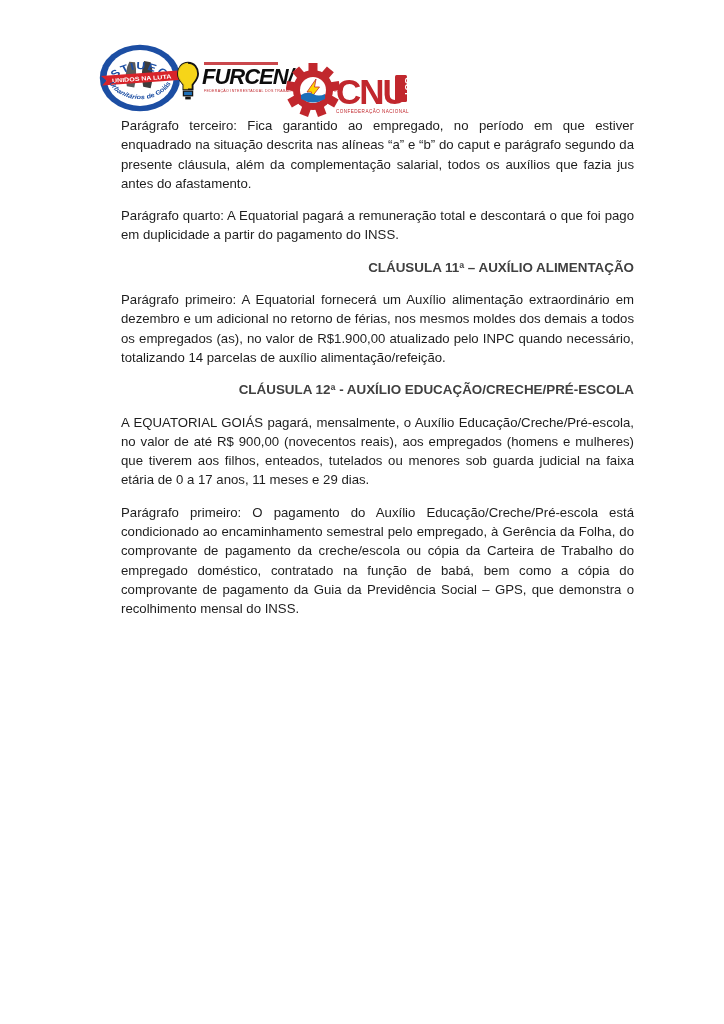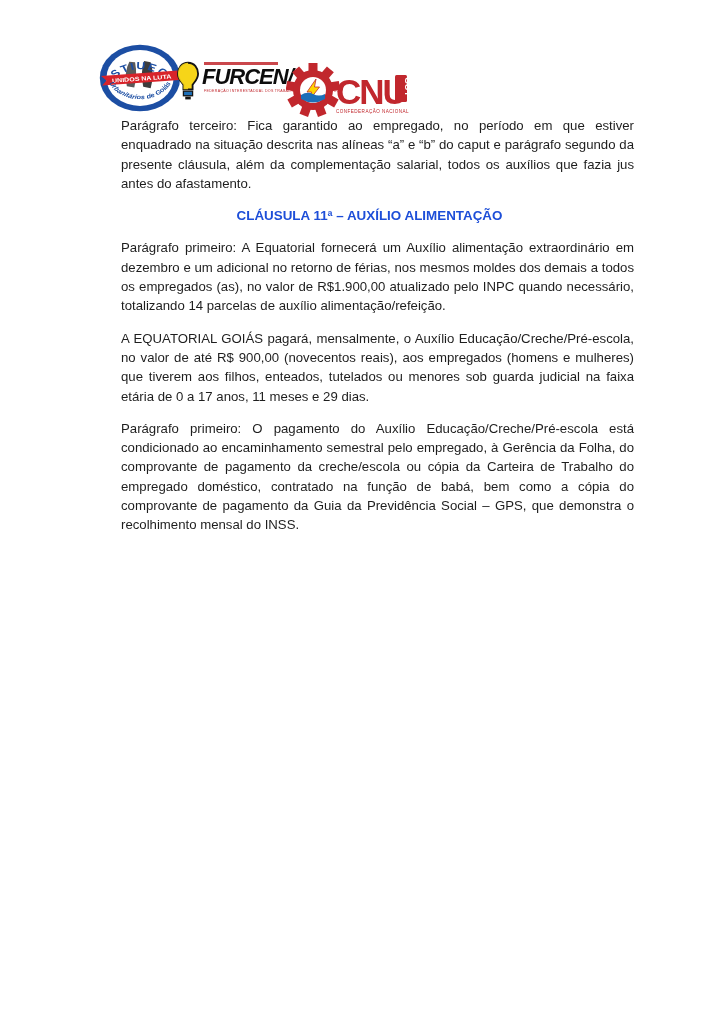--- a/index.html
+++ b/index.html
@@ -29,22 +29,22 @@
   .logo-cnu { position: absolute; left: 187px; top: 18px; }
 
   
   .doc {
     position: absolute; left: 105px; top: 116px; width: 529px;
     color: #1e1e1e; font-size: 13.2px; line-height: 19.3px;
     text-align: justify;
   }
   .para { margin: 0 0 13px 16px; }
   .heading {
-    margin: 0 0 13px 0; font-weight: bold; color: #1d4ed8;
-    font-size: 13.4px; text-align: center;
+    margin: 0 0 13px 0; font-weight: bold; color: #404040;
+    font-size: 13.4px; text-align: right;
   }
 </style>
 </head>
 <body>
 
 <div class="page">
 
   <div class="logo-strip">
 
     <div class="logo-stiueg">
@@ -107,19 +107,21 @@
         <text x="50" y="42" font-size="35" font-weight="bold" fill="#c1272d" letter-spacing="-2" font-family="Liberation Sans, sans-serif">CNU</text>
         <rect x="109" y="13" width="12" height="27" rx="1.5" fill="#c1272d"></rect>
         <text transform="translate(119,15) rotate(90)" font-size="9.5" font-weight="bold" fill="#ffffff" font-family="Liberation Sans, sans-serif">CUT</text>
         <text x="50" y="51" font-size="4.6" fill="#c1272d" letter-spacing="0.45" font-family="Liberation Sans, sans-serif">CONFEDERAÇÃO NACIONAL DOS URBANITÁRIOS</text>
       </svg>
     </div>
   </div>
 
   <div class="doc">
     <p class="para">Parágrafo terceiro: Fica garantido ao empregado, no período em que estiver enquadrado na situação descrita nas alíneas “a” e “b” do caput e parágrafo segundo da presente cláusula, além da complementação salarial, todos os auxílios que fazia jus antes do afastamento.</p>
+    <p class="para">Parágrafo quarto: A Equatorial pagará a remuneração total e descontará o que foi pago em duplicidade a partir do pagamento do INSS.</p>
     <p class="heading">CLÁUSULA 11ª – AUXÍLIO ALIMENTAÇÃO</p>
     <p class="para">Parágrafo primeiro: A Equatorial fornecerá um Auxílio alimentação extraordinário em dezembro e um adicional no retorno de férias, nos mesmos moldes dos demais a todos os empregados (as), no valor de R$1.900,00 atualizado pelo INPC quando necessário, totalizando 14 parcelas de auxílio alimentação/refeição.</p>
+    <p class="heading">CLÁUSULA 12ª - AUXÍLIO EDUCAÇÃO/CRECHE/PRÉ-ESCOLA</p>
     <p class="para">A EQUATORIAL GOIÁS pagará, mensalmente, o Auxílio Educação/Creche/Pré-escola, no valor de até R$ 900,00 (novecentos reais), aos empregados (homens e mulheres) que tiverem aos filhos, enteados, tutelados ou menores sob guarda judicial na faixa etária de 0 a 17 anos, 11 meses e 29 dias.</p>
     <p class="para">Parágrafo primeiro: O pagamento do Auxílio Educação/Creche/Pré-escola está condicionado ao encaminhamento semestral pelo empregado, à Gerência da Folha, do comprovante de pagamento da creche/escola ou cópia da Carteira de Trabalho do empregado doméstico, contratado na função de babá, bem como a cópia do comprovante de pagamento da Guia da Previdência Social – GPS, que demonstra o recolhimento mensal do INSS.</p>
   </div>
 
 </div>
 
 </body></html>

